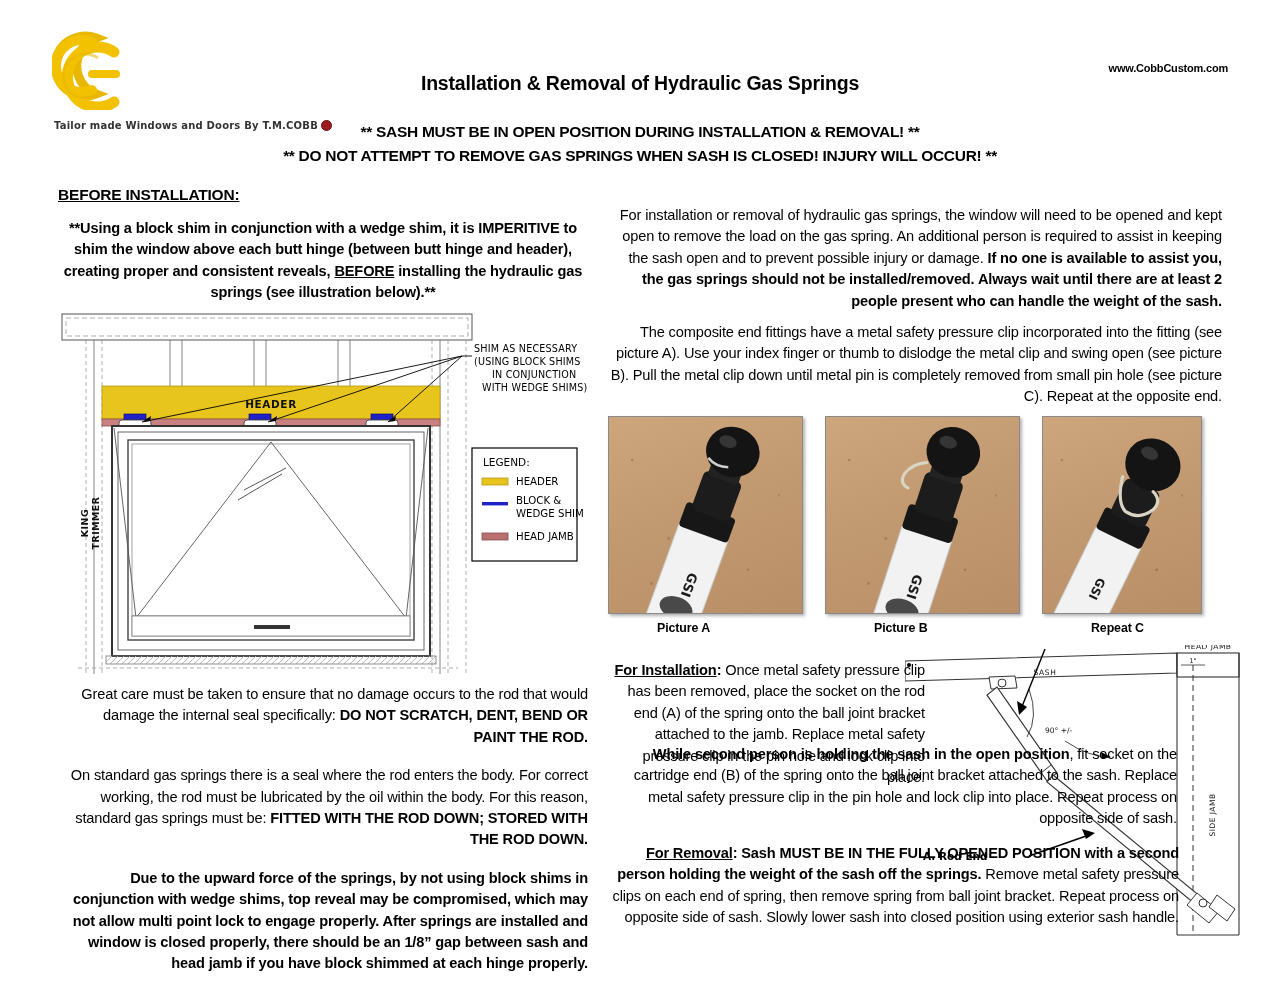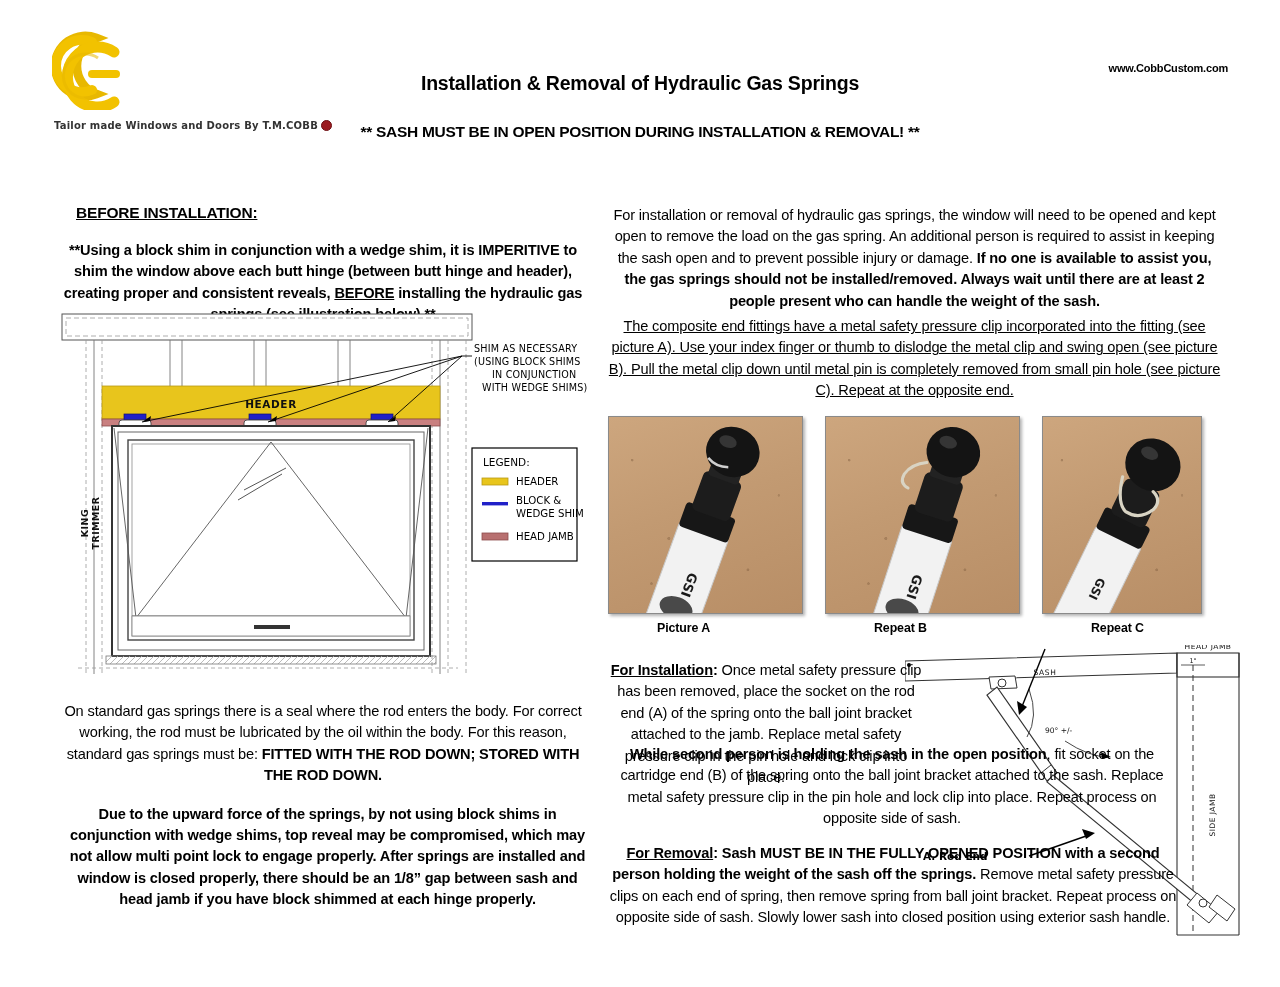--- a/index.html
+++ b/index.html
@@ -51,27 +51,27 @@
     font-size:15.5px; font-weight:bold; letter-spacing:-0.3px;
   }
   #warn1 { top:123px; }
   #warn2 { top:147px; }
 
   
   #left-col  { position:absolute; left:58px;  top:186px; width:530px; }
   #right-col { position:absolute; left:607px; top:205px; width:615px; }
 
   h2.section {
-    font-size:15.5px; font-weight:bold; margin:18px;
+    font-size:15.5px; font-weight:bold; margin:0;
     text-decoration:underline; letter-spacing:-0.2px;
   }
 
   p.body {
     font-size:14.6px; line-height:21.4px; margin:0;
-    letter-spacing:-0.15px; text-align:center;
+    letter-spacing:-0.15px; text-align:right;
   }
   p.center { text-align:center; }
   .b { font-weight:bold; }
   .u { text-decoration:underline; }
 
   
   #window-diagram {
     position:absolute; left:58px; top:308px; width:530px; height:370px;
   }
   #window-diagram svg { display:block; }
@@ -124,20 +124,21 @@
         <path d="M40 46 h24" stroke="#F2C200" stroke-width="8" stroke-linecap="round"></path>
         <path d="M46 30 A22 22 0 1 0 46 66" fill="none" stroke="#E8B800" stroke-width="3" opacity="0.55"></path>
       </svg>
     </div>
     <div class="tagline"><span>Tailor made Windows and Doors By T.M.COBB</span><span class="tmdot"></span></div>
   </div>
 
   <div id="doc-title">Installation &amp; Removal of Hydraulic Gas Springs</div>
   <div id="website">www.CobbCustom.com</div>
   <div class="warn" id="warn1">** SASH MUST BE IN OPEN POSITION DURING INSTALLATION &amp; REMOVAL! **</div>
+  <div class="warn" id="warn2">** DO NOT ATTEMPT TO REMOVE GAS SPRINGS WHEN SASH IS CLOSED!  INJURY WILL OCCUR! **</div>
 </div>
 
 <div id="left-col">
   <h2 class="section">BEFORE INSTALLATION:</h2>
 
   <p class="body center b" style="margin-top:14px;"><span>**Using a block shim in conjunction with a wedge shim, it is IMPERITIVE to shim the window above each butt hinge (between butt hinge and header), creating proper and consistent reveals, </span><span class="u">BEFORE</span><span> installing the hydraulic gas springs (see illustration below).**</span></p>
 </div>
 
 <div id="window-diagram">
   <svg width="530" height="370" viewBox="0 0 530 370">
@@ -245,27 +246,28 @@
       <text x="458" y="196" font-family="DejaVu Sans, sans-serif" font-size="10.2" fill="#000">BLOCK &amp;</text>
       <text x="458" y="209" font-family="DejaVu Sans, sans-serif" font-size="10.2" fill="#000">WEDGE SHIM</text>
 
       <rect x="424" y="225" width="26" height="7" fill="#B87070" stroke="#8d4b4b" stroke-width="0.8"></rect>
       <text x="458" y="232" font-family="DejaVu Sans, sans-serif" font-size="10.2" fill="#000">HEAD JAMB</text>
     </g>
   </svg>
 </div>
 
 <div style="position:absolute; left:58px; top:684px; width:530px;">
+  <p class="body"><span>Great care must be taken to ensure that no damage occurs to the rod that would damage the internal seal specifically: </span><span class="b">DO NOT SCRATCH, DENT, BEND OR PAINT THE ROD.</span></p>
   <p class="body" style="margin-top:17px;"><span>On standard gas springs there is a seal where the rod enters the body.  For correct working, the rod must be lubricated by the oil within the body. For this reason, standard gas springs must be: </span><span class="b">FITTED WITH THE ROD DOWN; STORED WITH THE ROD DOWN.</span></p>
   <p class="body b" style="margin-top:17px;margin-left:9px;">Due to the upward force of the springs, by not using block shims in conjunction with wedge shims, top reveal may be compromised, which may not allow multi point lock to engage properly.  After springs are installed and window is closed properly, there should be an 1/8” gap between sash and head jamb if you have block shimmed at each hinge properly.</p>
 </div>
 
 <div id="right-col">
   <p class="body"><span>For installation or removal of hydraulic gas springs, the window will need to be opened and kept open to remove the load on the gas spring. An additional person is required to assist in keeping the sash open and to prevent possible injury or damage.  </span><span class="b">If no one is available to assist you, the gas springs should not be installed/removed.  Always wait until there are at least 2 people present who can handle the weight of the sash.</span></p>
-  <p class="body" style="margin-top:4px;text-decoration:underline;">The composite end fittings have a metal safety pressure clip incorporated into the fitting (see picture A).  Use your index finger or thumb to dislodge the metal clip and swing open (see picture B).  Pull the metal clip down until metal pin is completely removed from small pin hole (see picture C).  Repeat at the opposite end.</p>
+  <p class="body" style="margin-top:10px;">The composite end fittings have a metal safety pressure clip incorporated into the fitting (see picture A).  Use your index finger or thumb to dislodge the metal clip and swing open (see picture B).  Pull the metal clip down until metal pin is completely removed from small pin hole (see picture C).  Repeat at the opposite end.</p>
 </div>
 
 <div id="photos">
 
   <div class="photo-wrap" style="left:0px; width:195px;">
     <div class="photo">
       <div class="cork"></div>
       <svg width="195" height="198" viewBox="0 0 195 198">
         <g transform="rotate(20 98 100)">
           <rect x="74" y="112" width="52" height="120" rx="5" fill="#f2f2f2" stroke="#c9c9c9"></rect>
@@ -293,21 +295,21 @@
           <rect x="86" y="56" width="40" height="42" rx="6" fill="#1c1c1c"></rect>
           <rect x="90" y="44" width="32" height="16" rx="4" fill="#222"></rect>
           <ellipse cx="106" cy="30" rx="27" ry="25" fill="#141414"></ellipse>
           <ellipse cx="98" cy="22" rx="9" ry="6" fill="#3d3d3d" opacity="0.8"></ellipse>
           <path d="M84 48 q-14 6 -18 18 q-2 10 8 12" stroke="#d9d4c4" stroke-width="3" fill="none" stroke-linecap="round"></path>
           <text x="106" y="170" text-anchor="middle" font-family="DejaVu Sans, sans-serif" font-size="13" font-weight="bold" fill="#1a1a1a" transform="rotate(90 106 170)">GSI</text>
           <ellipse cx="106" cy="196" rx="17" ry="11" fill="#2b2b2b" opacity="0.85"></ellipse>
         </g>
       </svg>
     </div>
-    <div class="caption">Repeat B</div>
+    <div class="caption">Picture B</div>
   </div>
 
   <div class="photo-wrap" style="left:434px; width:160px;">
     <div class="photo">
       <div class="cork"></div>
       <svg width="160" height="198" viewBox="0 0 160 198">
         <g transform="rotate(26 80 100)">
           <rect x="60" y="118" width="50" height="110" rx="5" fill="#f2f2f2" stroke="#c9c9c9"></rect>
           <rect x="60" y="98" width="50" height="24" rx="4" fill="#171717"></rect>
           <rect x="66" y="62" width="38" height="40" rx="6" fill="#1c1c1c"></rect>

